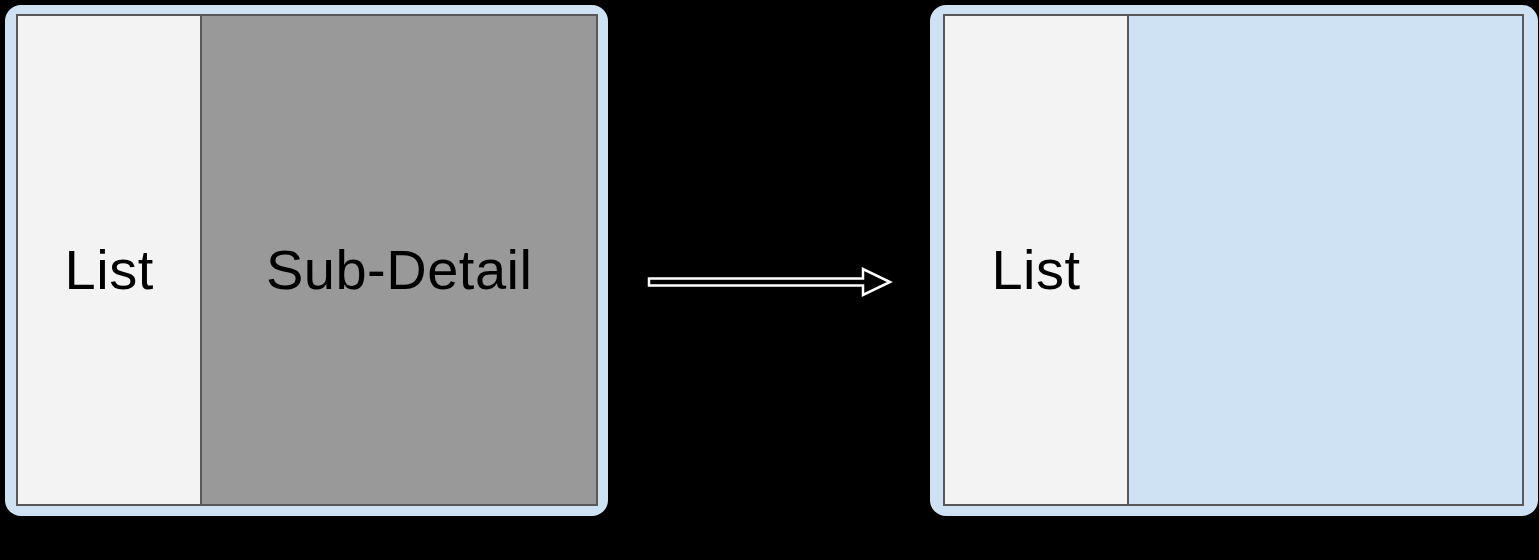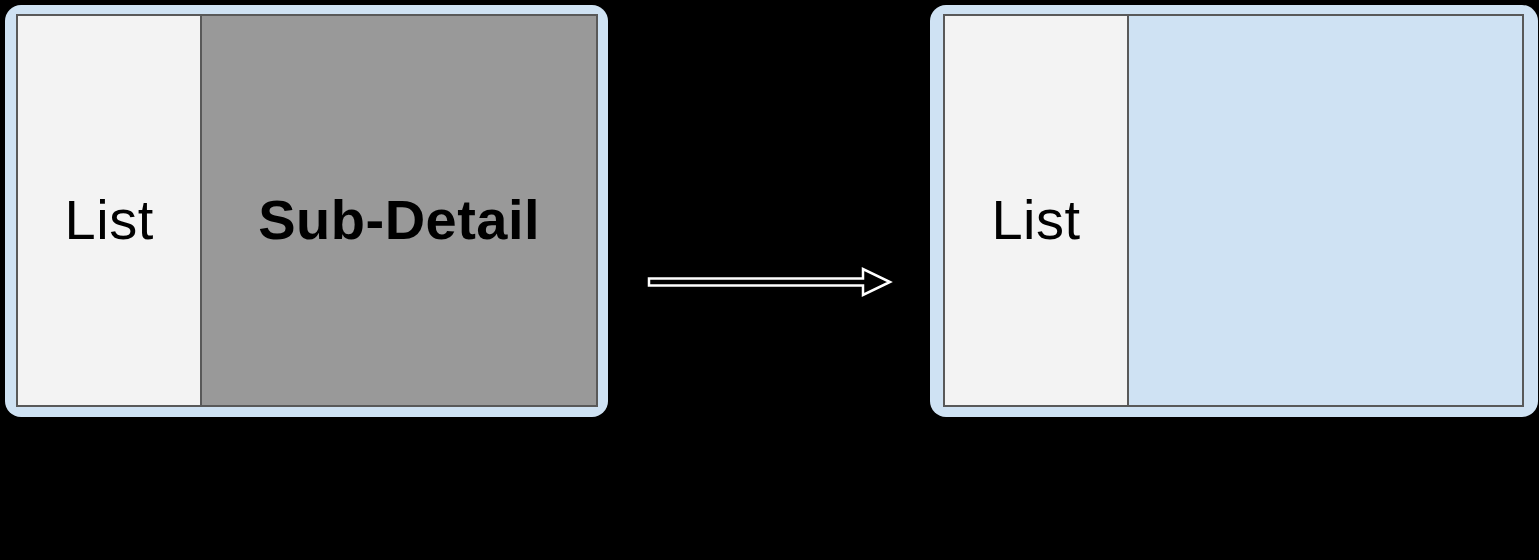--- a/index.html
+++ b/index.html
@@ -7,21 +7,21 @@
     width: 1539px;
     height: 560px;
     position: relative;
     overflow: hidden;
     background: var(--page-bg, #000000);
     font-family: "Liberation Sans", sans-serif;
   }
   .panel {
     position: absolute;
     top: 5px;
-    height: 412px;
+    height: 511px;
     border-radius: 16px;
     background: var(--frame, #cfe2f3);
   }
   #panel-before { left: 5px;   width: 603px; }
   #panel-after  { left: 930px; width: 608px; }
   .panel-inner {
     position: absolute;
     border: 2px solid var(--panel-border, #595959);
     display: flex;
     overflow: hidden;
@@ -38,21 +38,21 @@
     letter-spacing: 0.5px;
     color: var(--label, #000000);
     white-space: nowrap;
   }
   .section-list {
     width: 31.9%;
     flex: none;
     background: var(--list-bg, #f3f3f3);
     border-right: 2px solid var(--panel-border, #595959);
   }
-  .section-main { flex: 1; font-weight: bold; }
+  .section-main { flex: 1; }
   #panel-before .section-main { background: var(--subdetail-bg, #999999); }
   #panel-after  .section-main { background: var(--detail-bg, #cccccc); }
   .arrow-svg {
     position: absolute;
     left: 646px;
     top: 260px;
     width: 250px;
     height: 44px;
   }
 </style>

